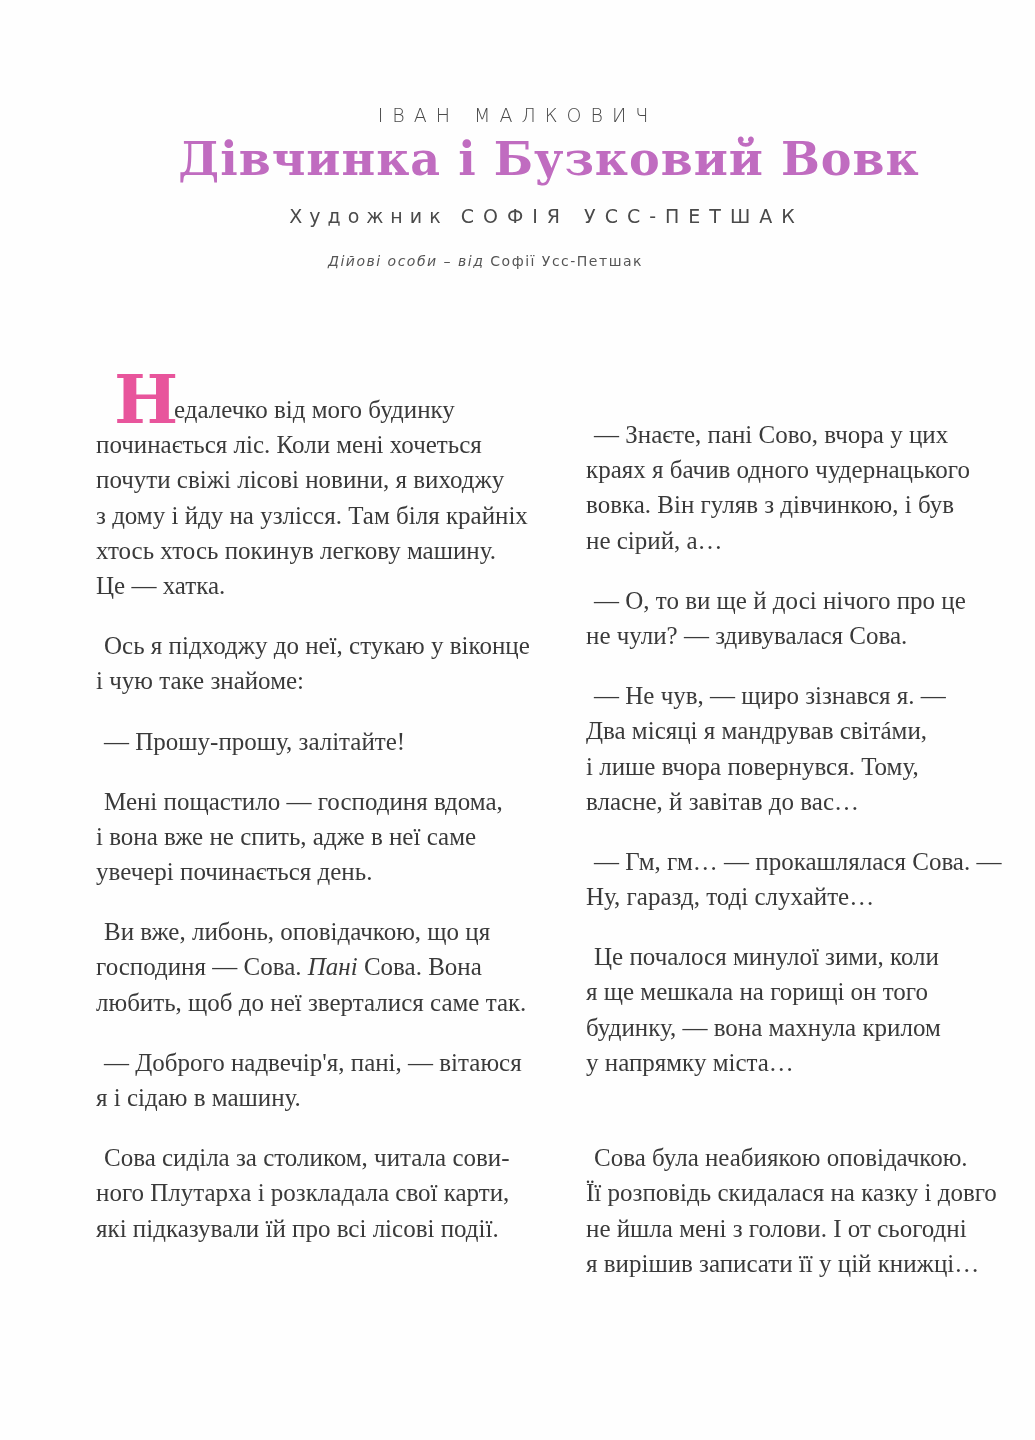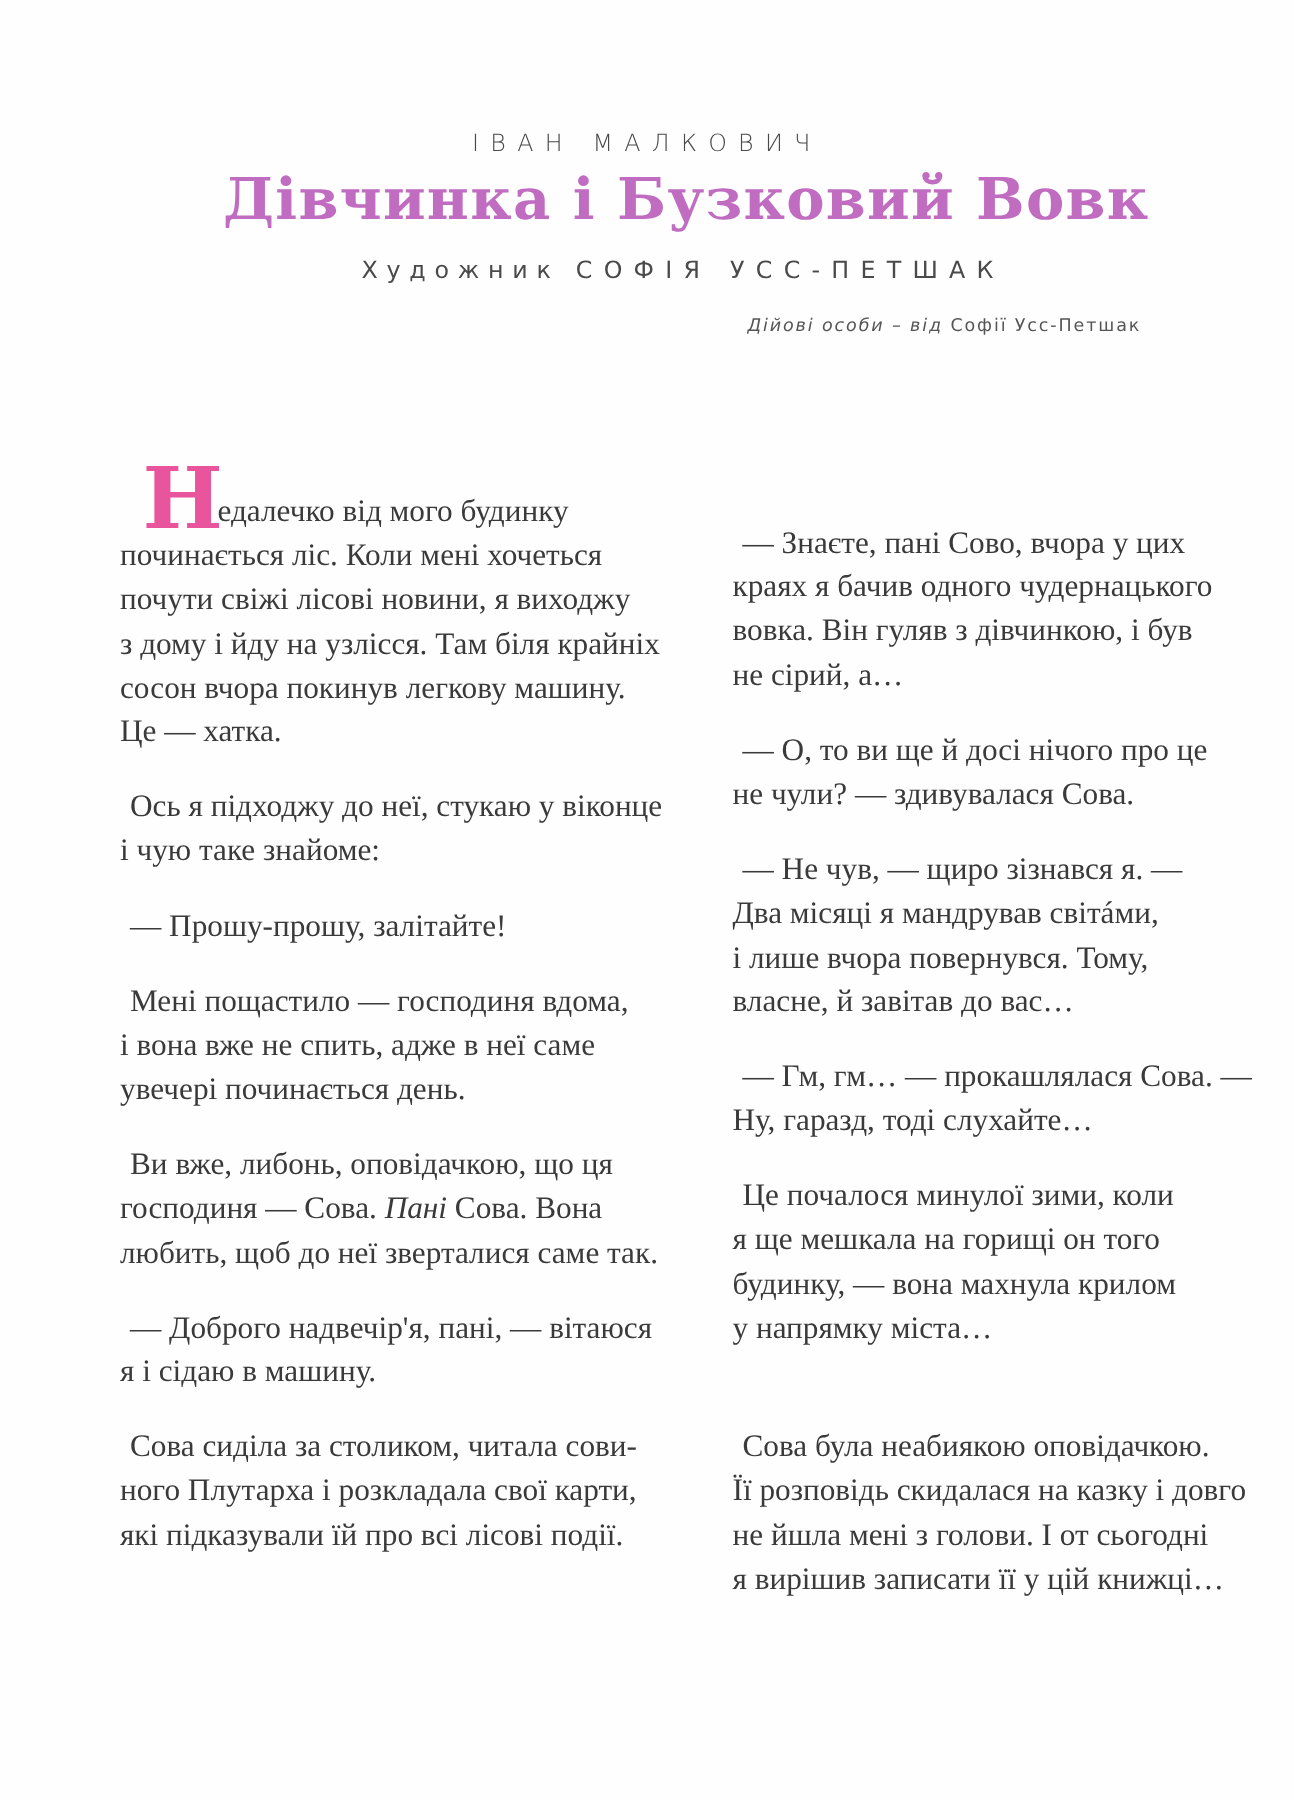--- a/index.html
+++ b/index.html
@@ -15,21 +15,21 @@
     font-family: "DejaVu Serif", serif; font-size: 46px; font-weight: bold;
     color: #c06cc0; letter-spacing: 1px; padding-left: 63px; box-sizing: border-box;
   }
   .illustrator {
     position: absolute; top: 205px; left: 0; width: 1035px; text-align: center;
     font-family: "DejaVu Sans", sans-serif; font-size: 19px; letter-spacing: 7px;
     color: #4a4a4a; padding-left: 58px; box-sizing: border-box;
   }
   .illustrator .name { letter-spacing: 9px; }
   .characters {
-    position: absolute; top: 253px; left: 0; width: 913px; text-align: right;
+    position: absolute; top: 253px; left: 0; width: 913px; text-align: center;
     font-family: "DejaVu Sans", sans-serif; font-size: 14px; letter-spacing: 1.5px;
     color: #555555; padding-left: 58px; box-sizing: border-box;
   }
   .characters em { font-style: italic; }
   .col {
     position: absolute; top: 392px;
     font-family: "Liberation Serif", "DejaVu Serif", serif;
     font-size: 25px; line-height: 35.2px; color: #3a3a3a;
   }
   .col.left { left: 96px; width: 450px; }
@@ -69,21 +69,21 @@
   </div>
 
   <div class="col left">
     <span class="line dropcap-line">
       <span class="dropcap">Н</span>
       <span>едалечко від мого будинку</span>
     </span>
     <span class="line">починається ліс. Коли мені хочеться</span>
     <span class="line">почути свіжі лісові новини, я виходжу</span>
     <span class="line">з дому і йду на узлісся. Там біля крайніх</span>
-    <span class="line">сосон вчора покинув легкову машину.</span>
+    <span class="line">хтось хтось покинув легкову машину.</span>
     <span class="line">Це — хатка.</span>
     <span class="line indent"> Ось я підходжу до неї, стукаю у віконце</span>
     <span class="line">і чую таке знайоме:</span>
     <span class="line indent"> — Прошу-прошу, залітайте!</span>
     <span class="line indent"> Мені пощастило — господиня вдома,</span>
     <span class="line">і вона вже не спить, адже в неї саме</span>
     <span class="line">увечері починається день.</span>
     <span class="line indent"> Ви вже, либонь, оповідачкою, що ця</span>
     <span class="line"><span>господиня — Сова.</span> <em>Пані</em><span> Сова. Вона</span></span>
     <span class="line">любить, щоб до неї зверталися саме так.</span>

